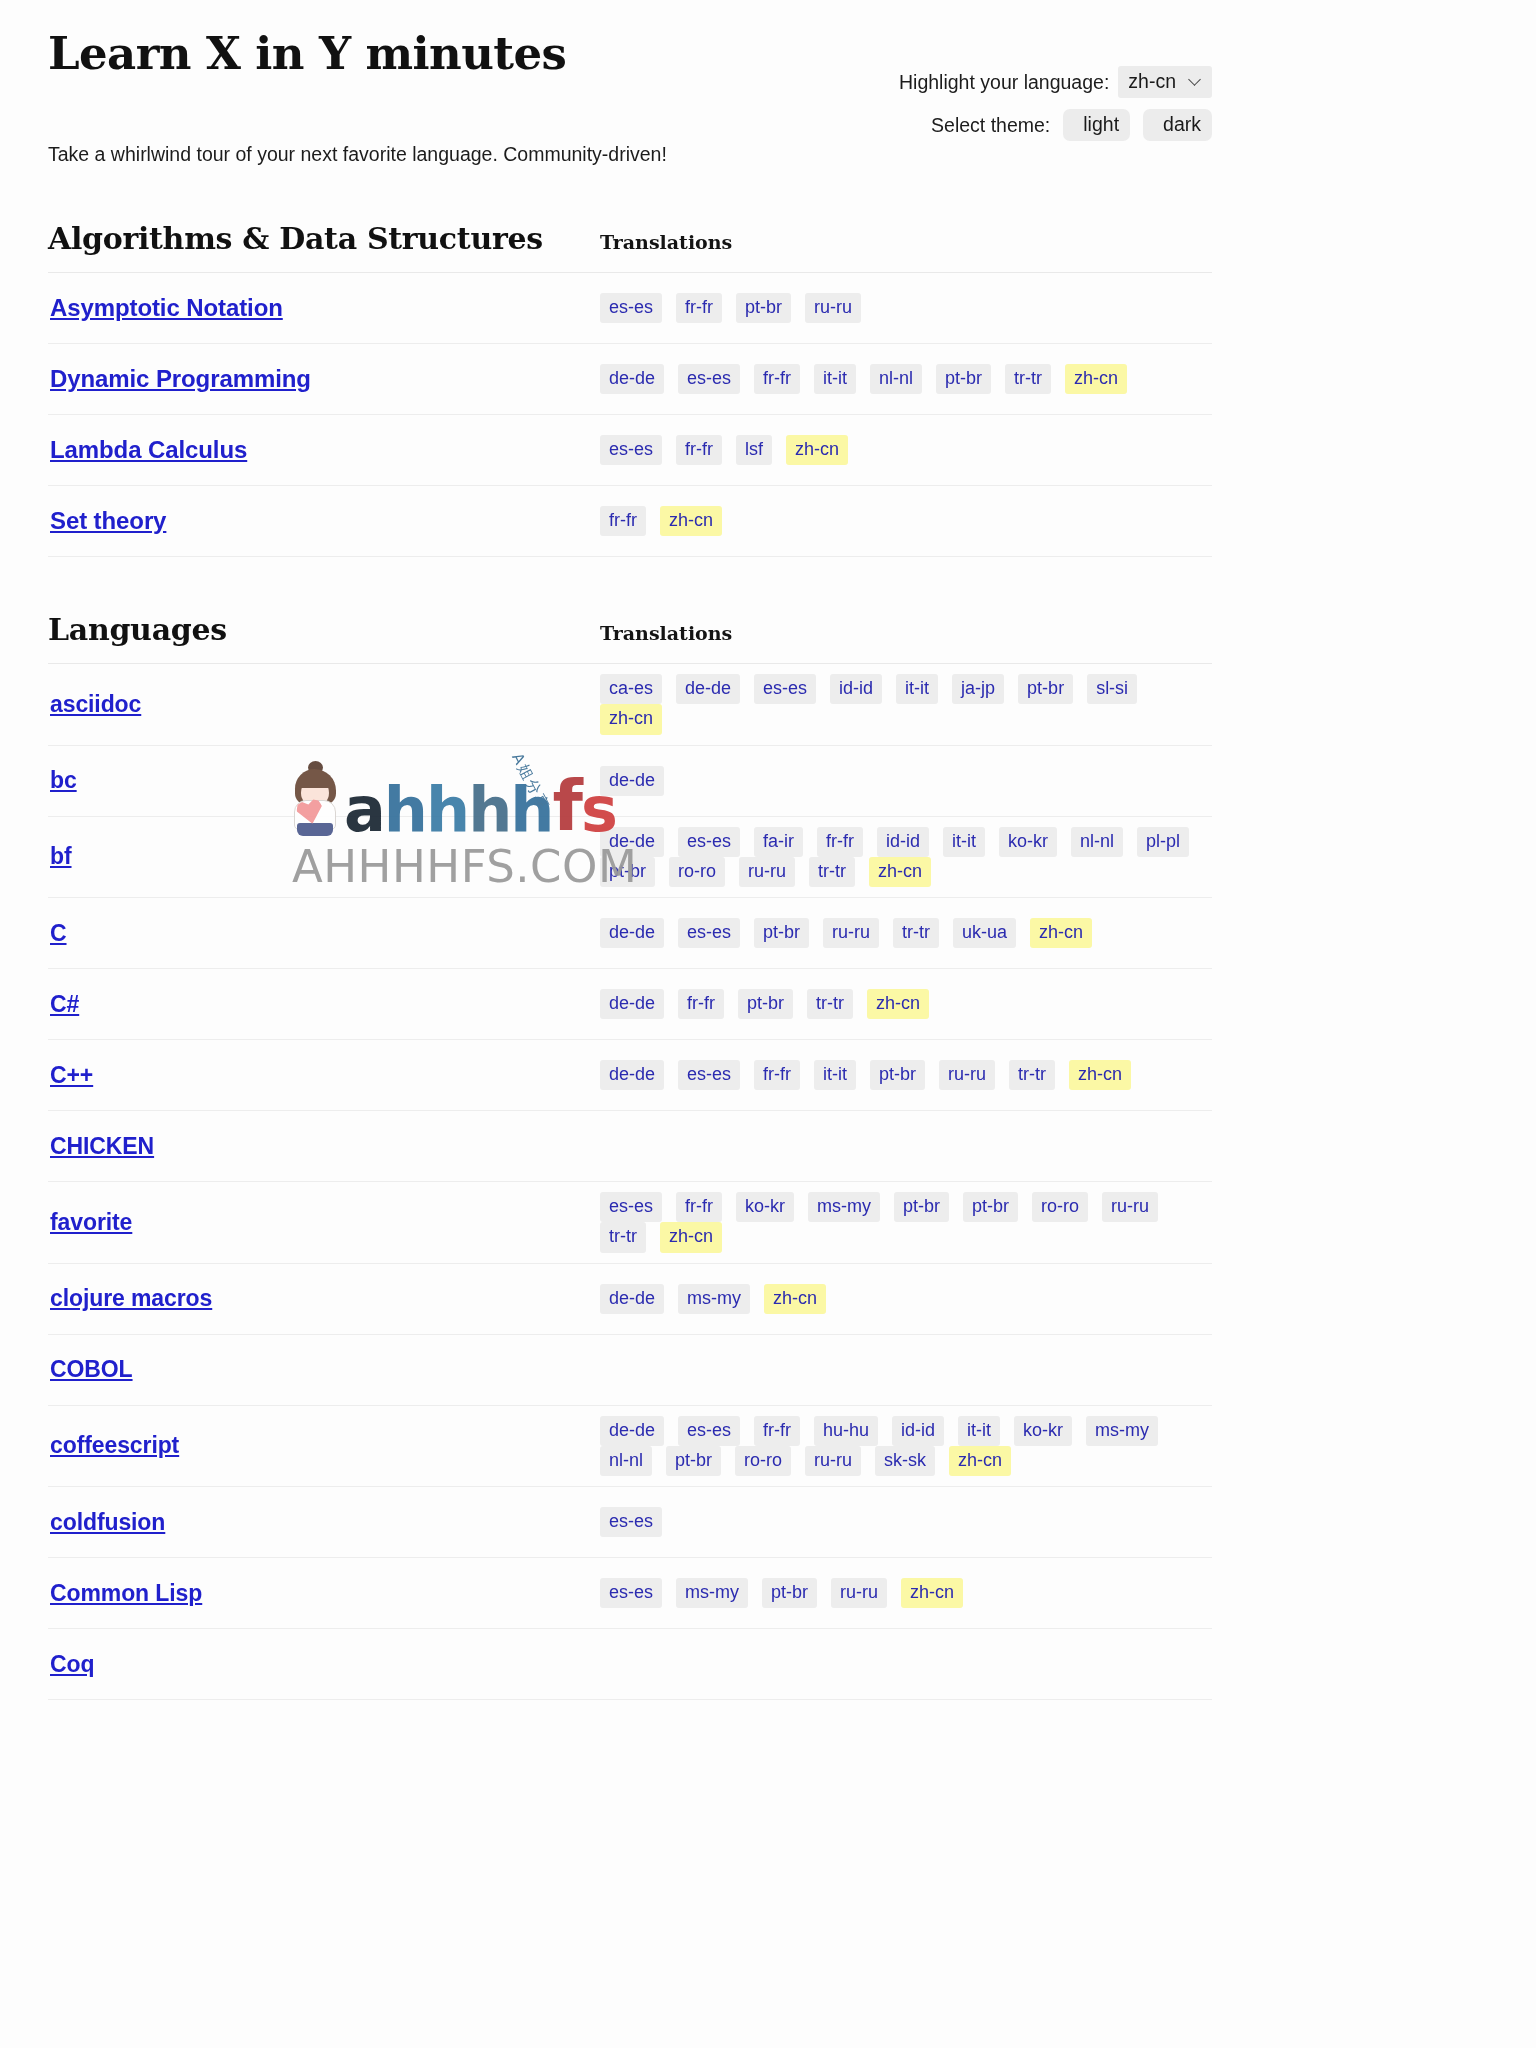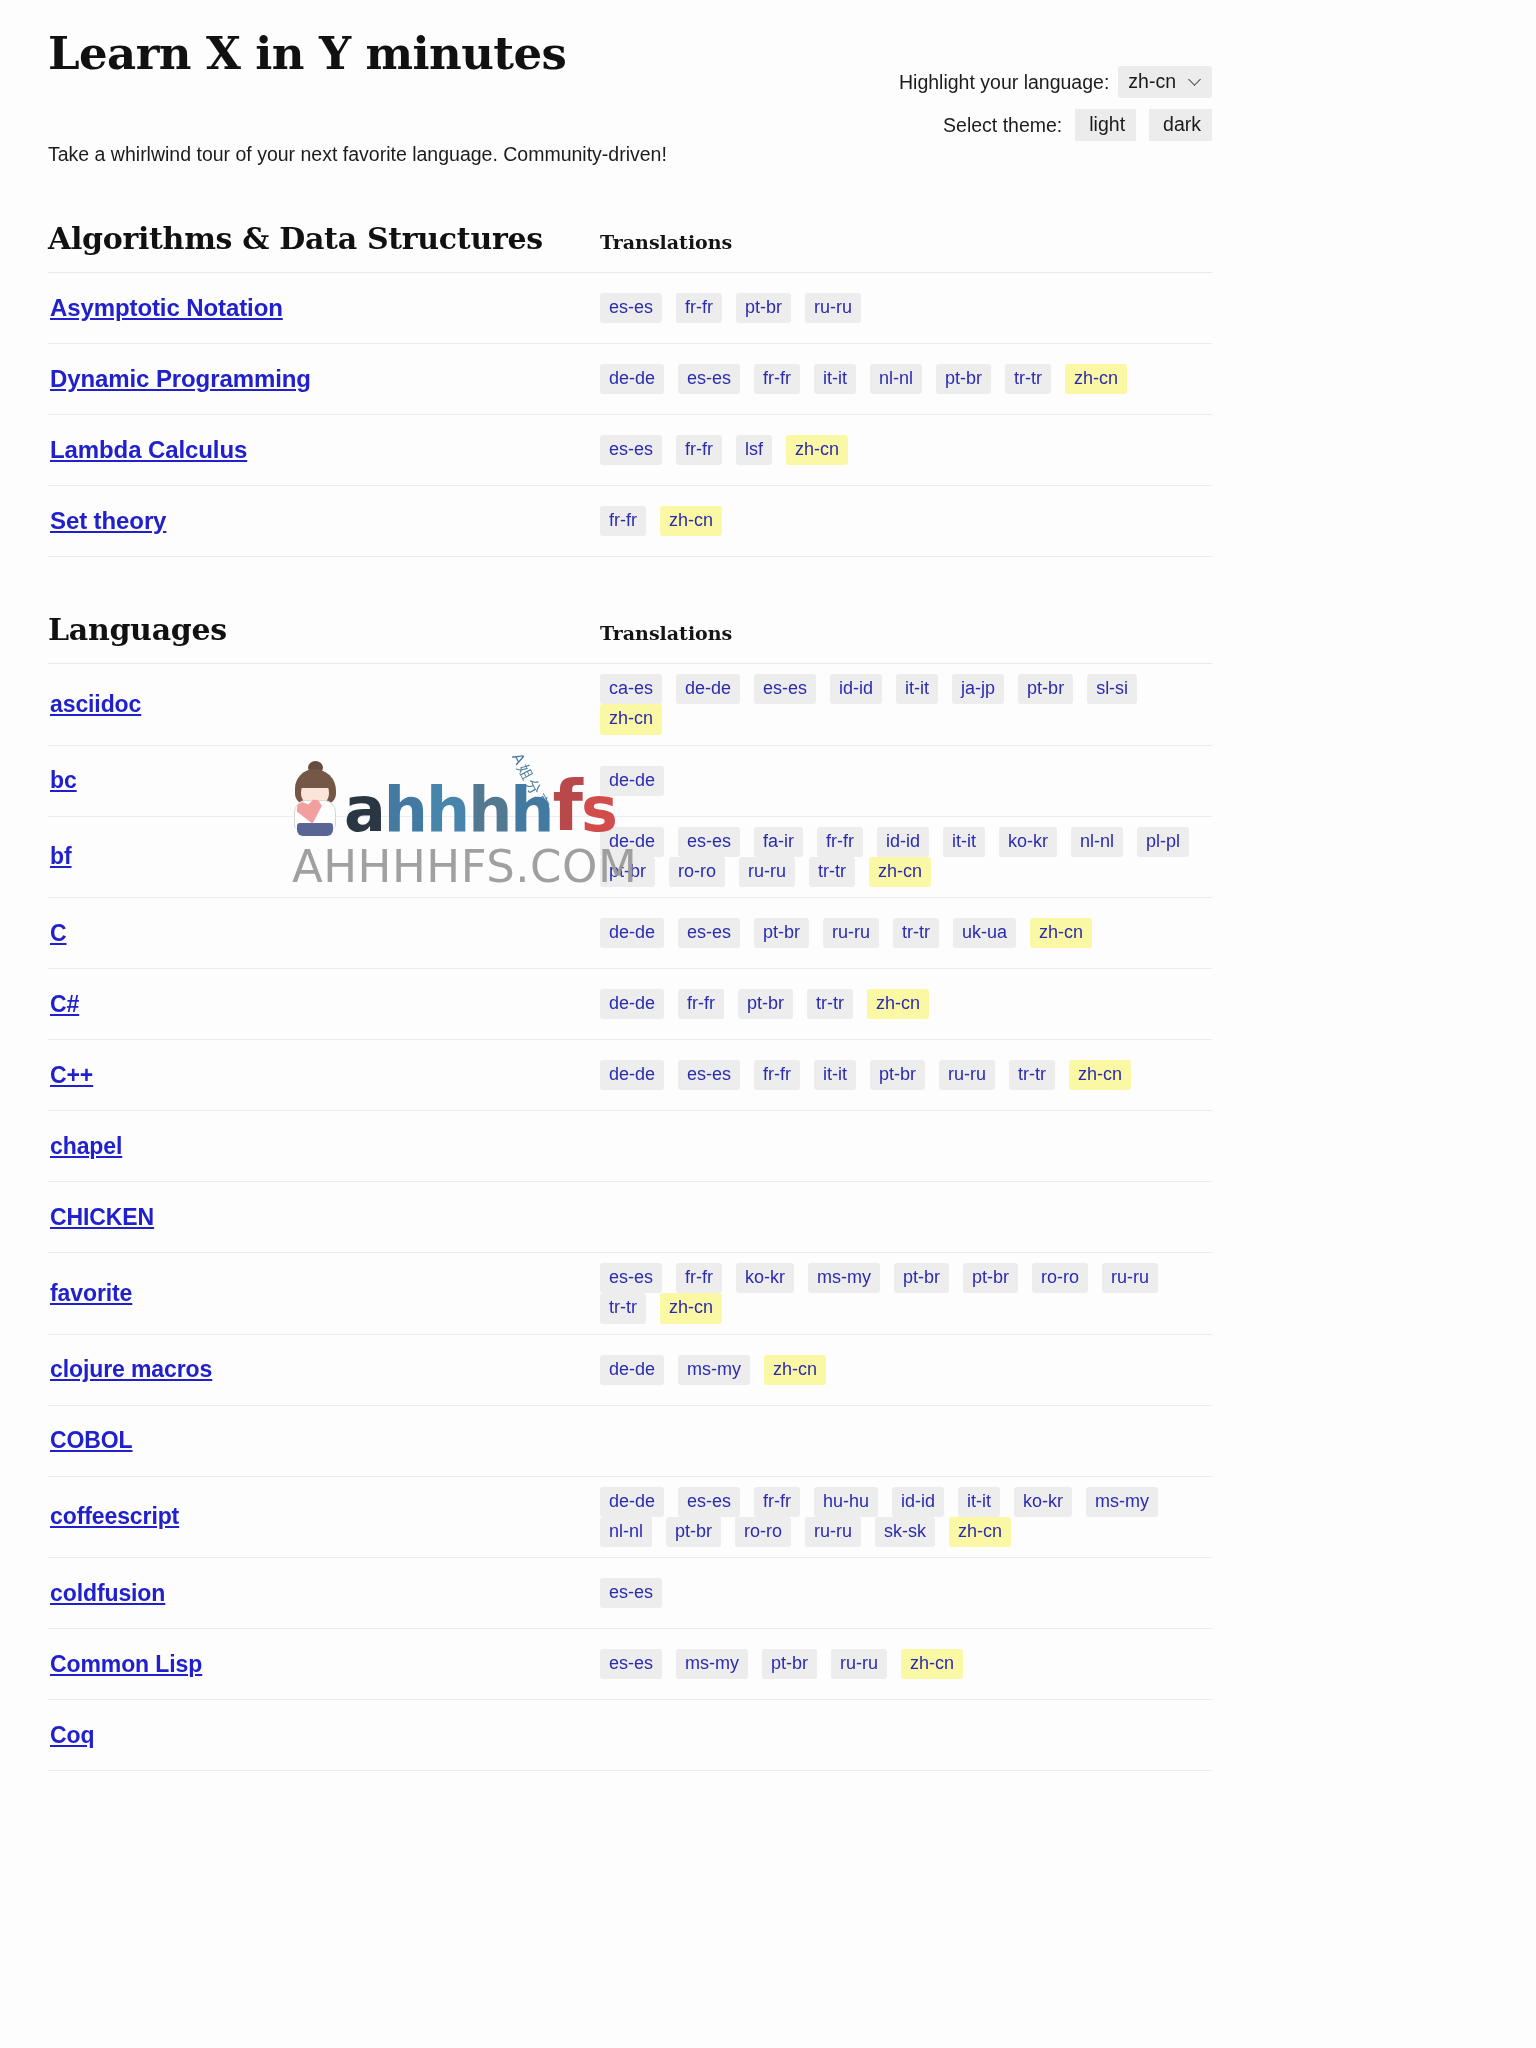--- a/index.html
+++ b/index.html
@@ -79,22 +79,22 @@
     left: 1px; top: 2px;
     width: 8px; height: 8px;
     border-right: 1.6px solid #444;
     border-bottom: 1.6px solid #444;
     transform: rotate(45deg);
   }
   .theme-btn {
     display: inline-block;
     background: #ececec;
     border: none;
-    border-radius: 0;
-    padding: 4px 11px 5px 14px;
+    border-radius: 7px;
+    padding: 4px 11px 5px 20px;
     font-size: 19.5px;
     font-family: "Liberation Sans", sans-serif;
     color: #1a1a1a;
     cursor: pointer;
     margin-left: 4px;
   }
   .tagline {
     margin: 66px 0 0 0;
     font-size: 19.5px;
     color: #1c1c1c;
@@ -418,24 +418,20 @@
             <div class="row-trans">
               <a class="badge">de-de</a>
               <a class="badge">es-es</a>
               <a class="badge">fr-fr</a>
               <a class="badge">it-it</a>
               <a class="badge">pt-br</a>
               <a class="badge">ru-ru</a>
               <a class="badge">tr-tr</a>
               <a class="badge hl">zh-cn</a>
             </div>
-          </div>
-          <div class="row">
-            <div class="row-name"><a class="row-link">chapel</a></div>
-            <div class="row-trans"></div>
           </div>
           <div class="row">
             <div class="row-name"><a class="row-link">CHICKEN</a></div>
             <div class="row-trans"></div>
           </div>
           <div class="row">
             <div class="row-name"><a class="row-link">favorite</a></div>
             <div class="row-trans">
               <a class="badge">es-es</a>
               <a class="badge">fr-fr</a>

